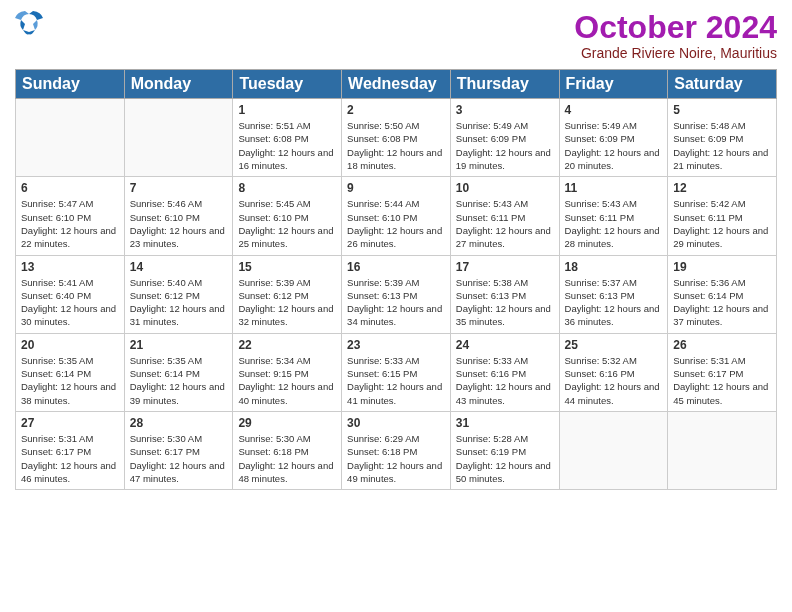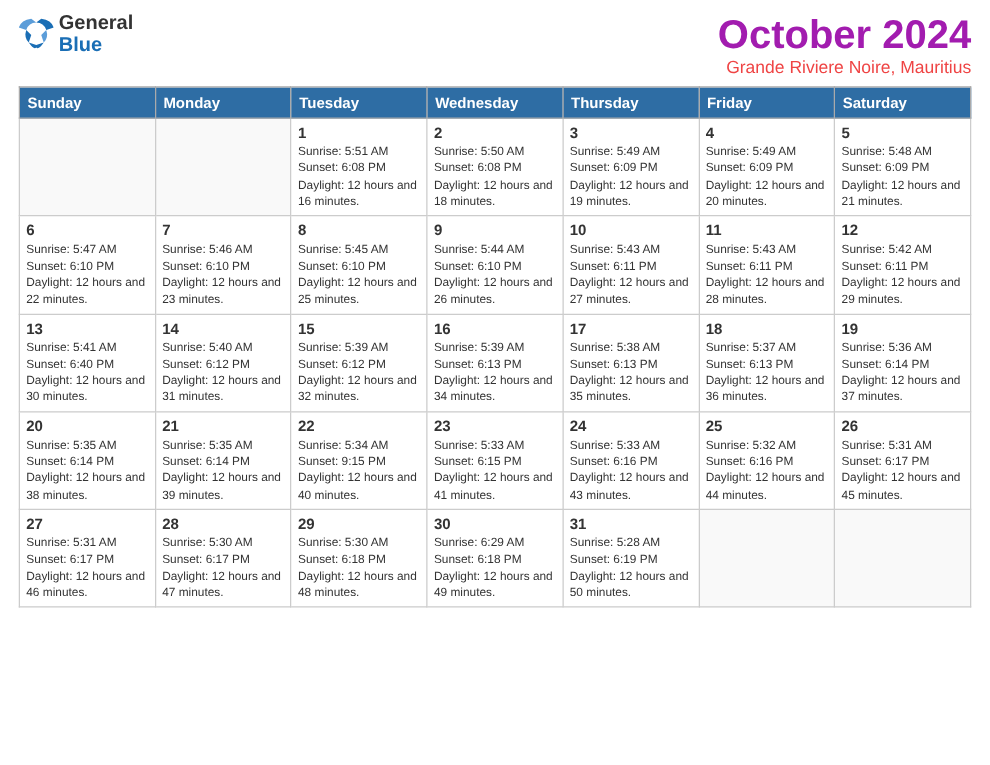--- a/index.html
+++ b/index.html
@@ -50,33 +50,33 @@
       text-align: right;
     }
     .month-title {
       font-size: 32px;
       font-weight: bold;
       color: #a21caf;
       line-height: 1.1;
     }
     .location {
       font-size: 14px;
-      color: #ef4444;
+      color: #7f1d1d;
     }
     .calendar {
       width: 100%;
       border-collapse: collapse;
       table-layout: fixed;
     }
     .calendar th {
       background: #2e6da4;
       color: #fff;
       text-align: left;
       padding: 5px 6px;
-      font-size: 12px;
+      font-size: 16px;
       font-weight: bold;
       border: 1px solid #aaa;
     }
     .calendar td {
       border: 1px solid #ccc;
       vertical-align: top;
       padding: 4px 5px;
       font-size: 10px;
       color: #333;
       height: 78px;
@@ -104,24 +104,20 @@
 <div class="page">
   <div class="header">
     <div class="logo">
       <svg class="logo-icon" viewBox="0 0 28 28">
         <path d="M14 4 Q20 4 22 10 L28 8 Q26 2 18 1 Z" fill="#1a6eb5"></path>
         <path d="M14 4 Q8 4 6 10 L0 8 Q2 2 10 1 Z" fill="#5b9dd9"></path>
         <path d="M6 10 Q4 16 8 20 L10 14 Z" fill="#1a6eb5"></path>
         <path d="M22 10 Q24 16 20 20 L18 14 Z" fill="#5b9dd9"></path>
         <path d="M8 20 Q12 26 14 24 Q16 26 20 20 L14 22 Z" fill="#1a6eb5"></path>
       </svg>
-      <div class="logo-text">
-        <span class="logo-general">General</span>
-        <span class="logo-blue">Blue</span>
-      </div>
     </div>
     <div class="title-block">
       <div class="month-title">October 2024</div>
       <div class="location">Grande Riviere Noire, Mauritius</div>
     </div>
   </div>
 
   <table class="calendar">
     <thead>
       <tr>

